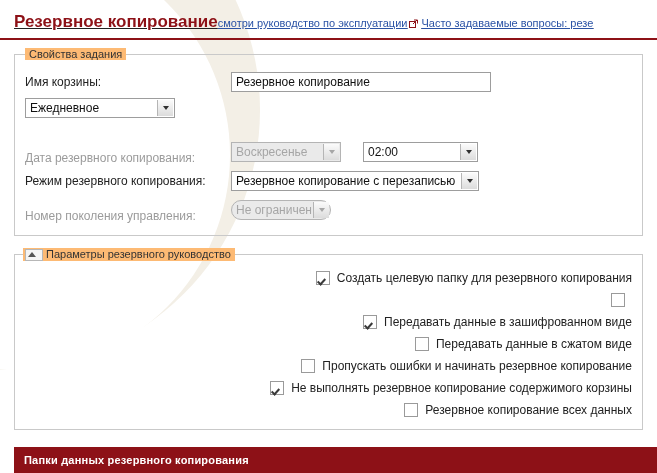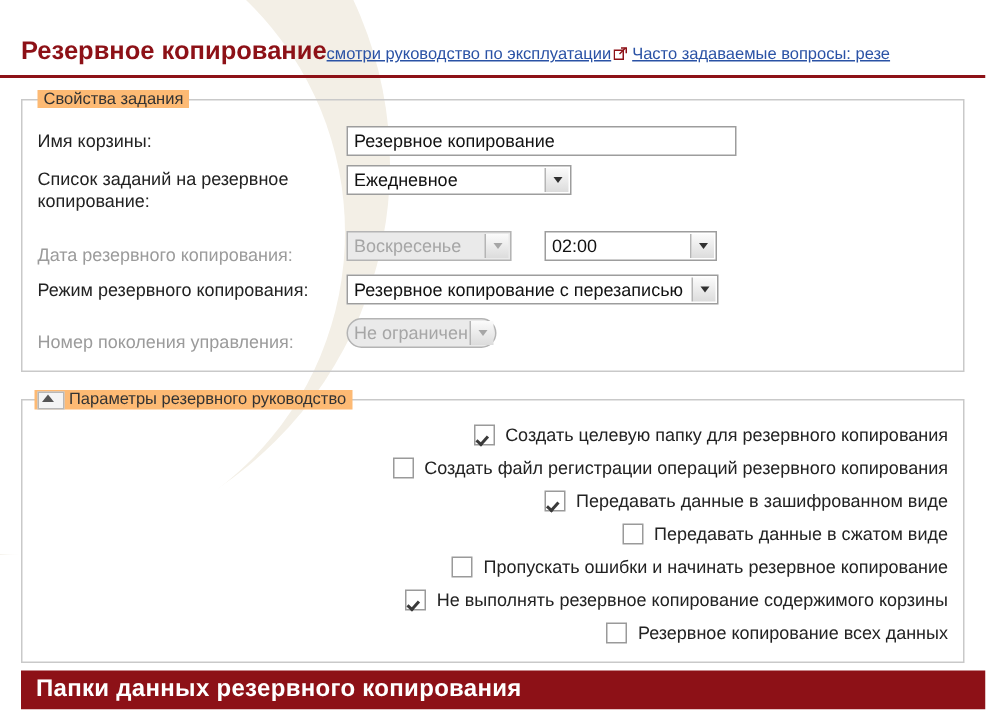--- a/index.html
+++ b/index.html
@@ -38,23 +38,24 @@
     z-index: 0;
   }
   .page {
     position: relative;
     z-index: 2;
     width: 657px;
     height: 473px;
   }
   
   .header {
-    padding: 24px 0 6px 14px;
+    padding: 12px 0 6px 14px;
     white-space: nowrap;
     overflow: hidden;
+    text-decoration: underline;
   }
   .page-title {
     display: inline;
     font-size: 17px;
     font-weight: bold;
     color: #8d1117;
     letter-spacing: 0px;
   }
   .header-links {
     display: inline;
@@ -238,21 +239,21 @@
   }
   
   .bottom-bar {
     position: absolute;
     left: 14px;
     right: 0;
     bottom: 0;
     height: 26px;
     background: #8d1117;
     color: #ffffff;
-    font-size: 16px;
+    font-size: 11px;
     font-weight: bold;
     display: flex;
     align-items: center;
     padding-left: 10px;
     letter-spacing: 0.2px;
   }
 </style>
 </head>
 <body>
 
@@ -272,21 +273,20 @@
 
   <div class="fieldset">
     <div class="legend">Свойства задания</div>
 
     <div class="row">
       <div class="row-label">Имя корзины:</div>
       <input class="text-input" type="text" value="Резервное копирование" style="">
     </div>
 
     <div class="row" style="height:38px; align-items:flex-start;">
-      <div class="row-label" style="line-height:15px; padding-top:2px;">Список заданий на резервное копирование:</div>
       <div class="select sel-daily">
         <span class="sel-text">Ежедневное</span>
         <span class="arrow">
             <i></i>
           </span>
       </div>
     </div>
 
     <div class="row">
       <div class="row-label disabled">Дата резервного копирования:</div>
@@ -329,21 +329,20 @@
     <div class="legend collapsible">
       <span class="collapse-box"><span class="tri"></span></span><span>Параметры резервного руководство</span>
     </div>
 
     <div class="cb-row">
       <span class="cb checked"></span>
       <span class="cb-label">Создать целевую папку для резервного копирования</span>
     </div>
     <div class="cb-row">
       <span class="cb"></span>
-      <span class="cb-label">Создать файл регистрации операций резервного копирования</span>
     </div>
     <div class="cb-row">
       <span class="cb checked"></span>
       <span class="cb-label">Передавать данные в зашифрованном виде</span>
     </div>
     <div class="cb-row">
       <span class="cb"></span>
       <span class="cb-label">Передавать данные в сжатом виде</span>
     </div>
     <div class="cb-row">

